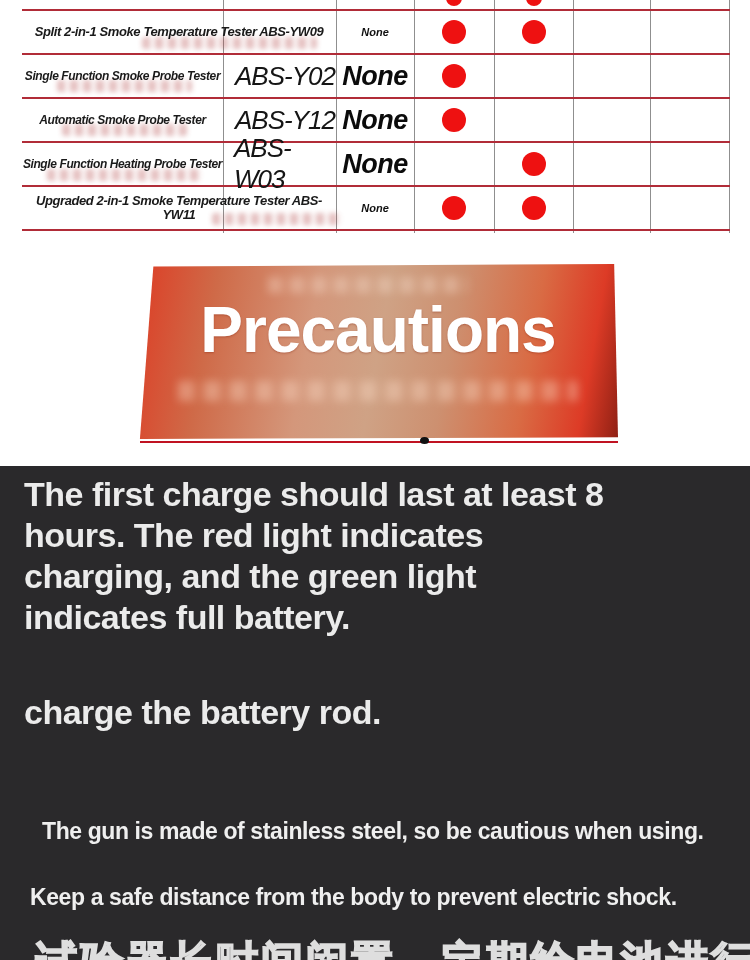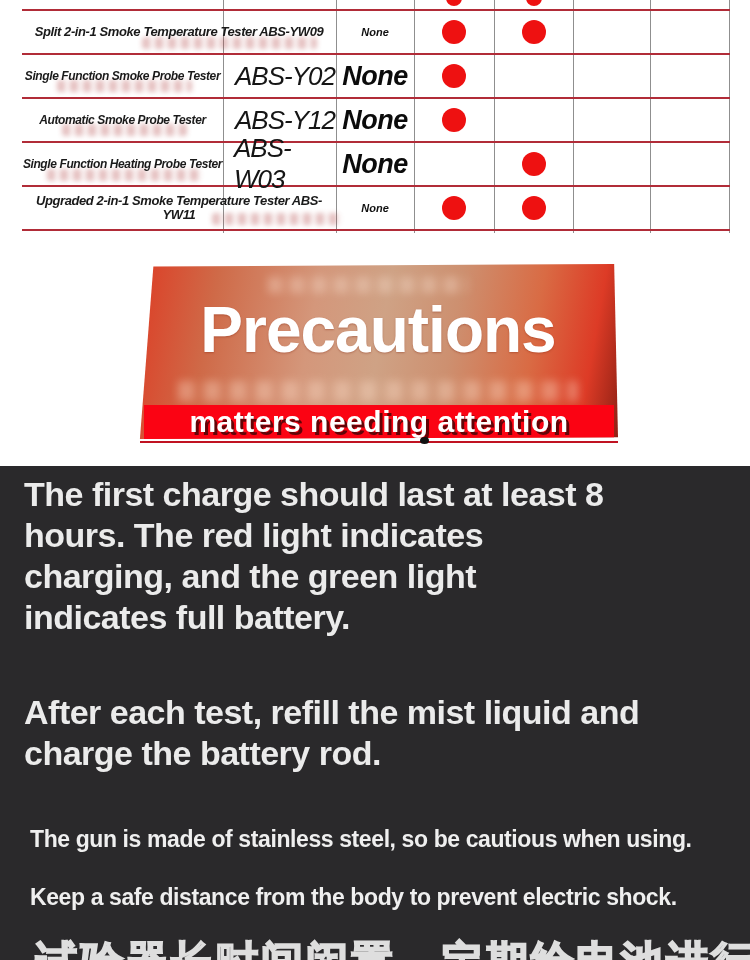--- a/index.html
+++ b/index.html
@@ -52,21 +52,21 @@
     text-shadow:3px 3px 0 rgba(60,5,5,.8);}
   .banner-underline{position:absolute;left:140px;top:441px;width:478px;height:2px;background:#c01322;}
   .artifact-dot{position:absolute;left:420px;top:437px;width:9px;height:7px;border-radius:50%;background:#111;}
   
   .dark{position:absolute;left:0;top:466px;width:750px;height:494px;background:var(--dark_bg,#2a292b);overflow:hidden;}
   .para{position:absolute;left:24px;right:16px;color:#ebebeb;font-weight:bold;}
   .para.big{font-size:34px;line-height:41px;letter-spacing:-0.5px;}
   .p1{top:8px;}
   .p2{top:226px;}
   .small-line{position:absolute;left:30px;color:#efefef;font-weight:bold;font-size:23px;letter-spacing:-0.4px;white-space:nowrap;}
-  .s1{top:360px;}
+  .s1{top:352px;margin-left:12px;}
   .s2{top:418px;}
   .cn-clip{position:absolute;left:36px;top:468px;white-space:nowrap;font-size:42px;font-weight:bold;
     color:rgba(42,41,43,0.1);-webkit-text-stroke:2px #dedede;letter-spacing:3px;}
 </style>
 </head>
 <body>
 
 <div class="comp-table">
   <div class="vline" style="left:201px"></div>
   <div class="vline" style="left:314px"></div>
@@ -206,34 +206,30 @@
     <div class="cell c-d7">
         <span class="dot"></span>
       </div>
   </div>
 </div>
 
 <div class="banner">
   <div class="banner-ghost-top"></div>
   <div class="banner-title">Precautions</div>
   <div class="banner-ghost-sub"></div>
-  <div class="banner-strip">
-    <span>matters needing attention</span>
-  </div>
 </div>
 <div class="banner-underline"></div>
 <div class="artifact-dot"></div>
 
 <div class="dark">
   <div class="para big p1">
     <div>The first charge should last at least 8</div>
     <div>hours. The red light indicates</div>
     <div>charging, and the green light</div>
     <div>indicates full battery.</div>
   </div>
   <div class="para big p2">
-    <div>After each test, refill the mist liquid and</div>
     <div>charge the battery rod.</div>
   </div>
   <div class="small-line s1">The gun is made of stainless steel, so be cautious when using.</div>
   <div class="small-line s2">Keep a safe distance from the body to prevent electric shock.</div>
   <div class="cn-clip">试验器长时间闲置，定期给电池进行</div>
 </div>
 
 </body></html>

